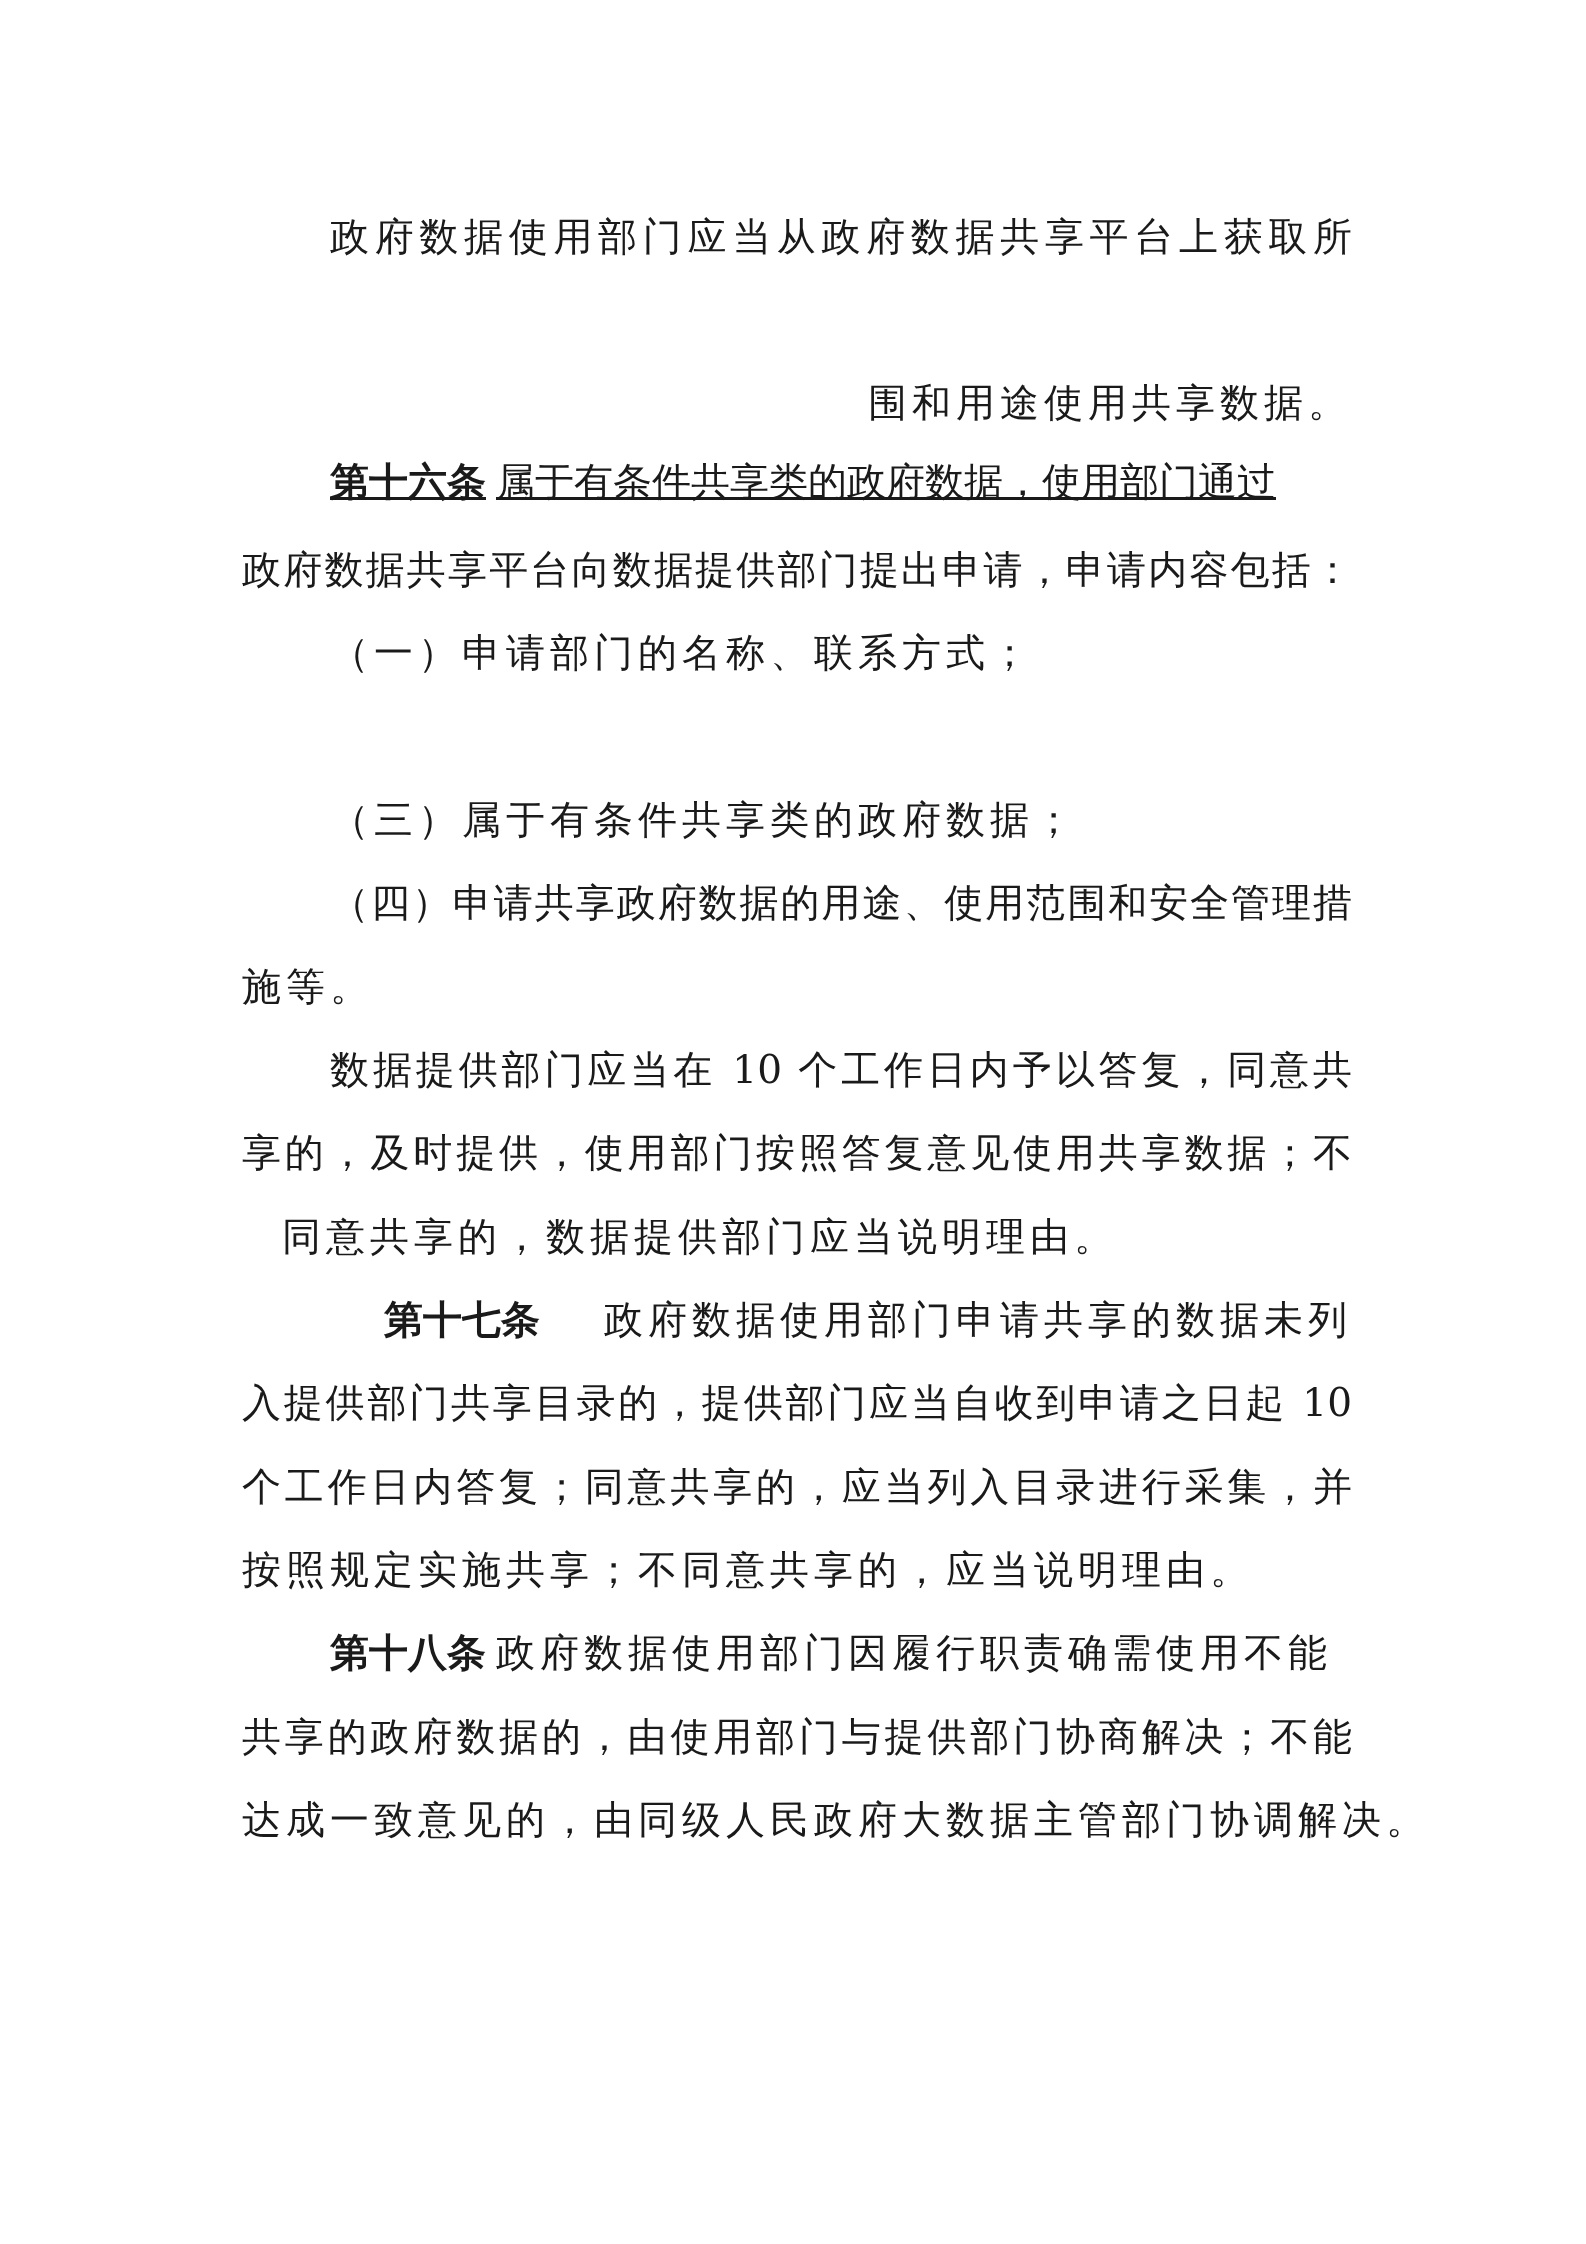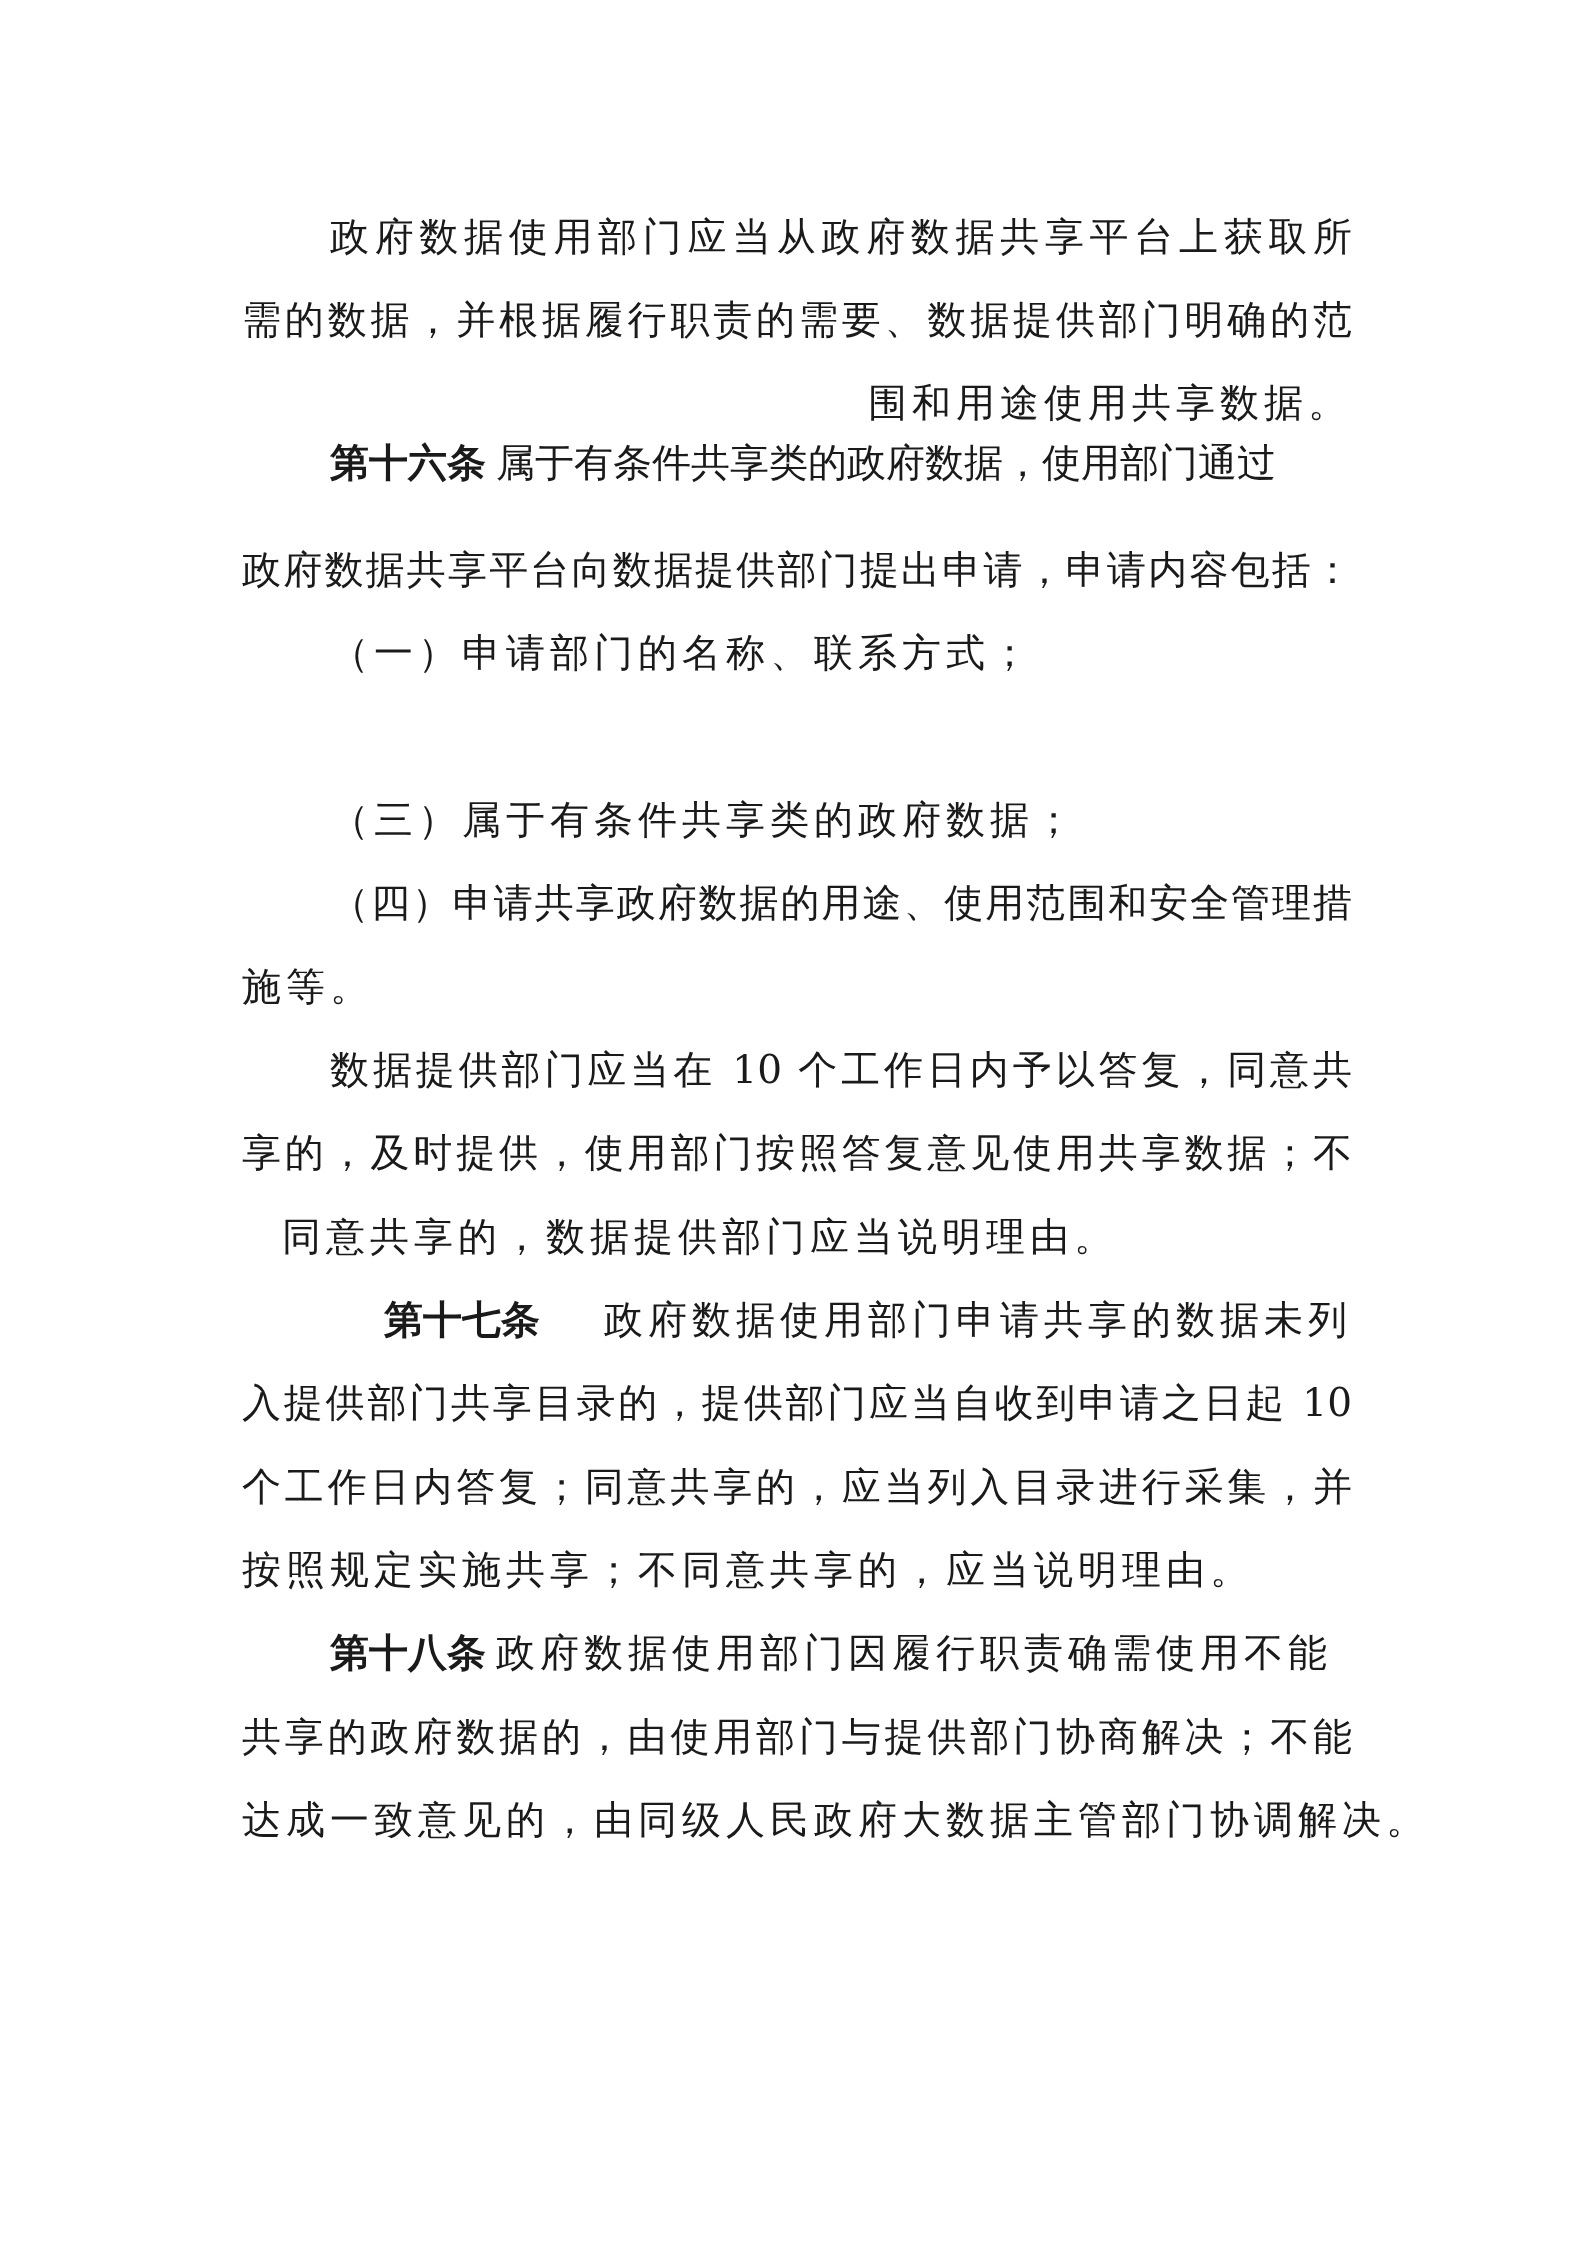--- a/index.html
+++ b/index.html
@@ -43,21 +43,21 @@
     .heading {
       font-family: "DejaVu Sans", "Liberation Sans", sans-serif;
       font-weight: bold;
       letter-spacing: 0;
       margin-right: 10px;
     }
     .heading.wide { margin-right: 64px; }
     .l1  { top: 207px; }
     .l2  { top: 290px; }
     .l3  { top: 373px; text-align: right; }
-    .l4  { top: 433px; }
+    .l4  { top: 452px; text-decoration: underline; }
     .l5  { top: 540px; }
     .l6  { top: 623px; }
     .l7  { top: 707px; }
     .l8  { top: 790px; }
     .l9  { top: 873px; }
     .l10 { top: 957px; }
     .l11 { top: 1040px; }
     .l12 { top: 1123px; }
     .l13 { top: 1207px; margin-left: 40px; }
     .l14 { top: 1290px; }
@@ -67,21 +67,20 @@
     .l18 { top: 1623px; }
     .l19 { top: 1707px; }
     .l20 { top: 1790px; }
   </style>
 </head>
 <body>
 
 <div class="page">
 
   <div class="line justify indent l1">政府数据使用部门应当从政府数据共享平台上获取所</div>
-  <div class="line justify l2">需的数据，并根据履行职责的需要、数据提供部门明确的范</div>
   <div class="line l3">围和用途使用共享数据。</div>
 
   <div class="line justify indent l4" style="text-align:left;text-align-last:left;">
     <span class="heading">第十六条</span><span>属于有条件共享类的政府数据，使用部门通过</span>
   </div>
   <div class="line justify l5">政府数据共享平台向数据提供部门提出申请，申请内容包括：</div>
 
   <div class="line item-indent l6">（一）申请部门的名称、联系方式；</div>
   <div class="line item-indent l8">（三）属于有条件共享类的政府数据；</div>
   <div class="line justify indent l9">（四）申请共享政府数据的用途、使用范围和安全管理措</div>

